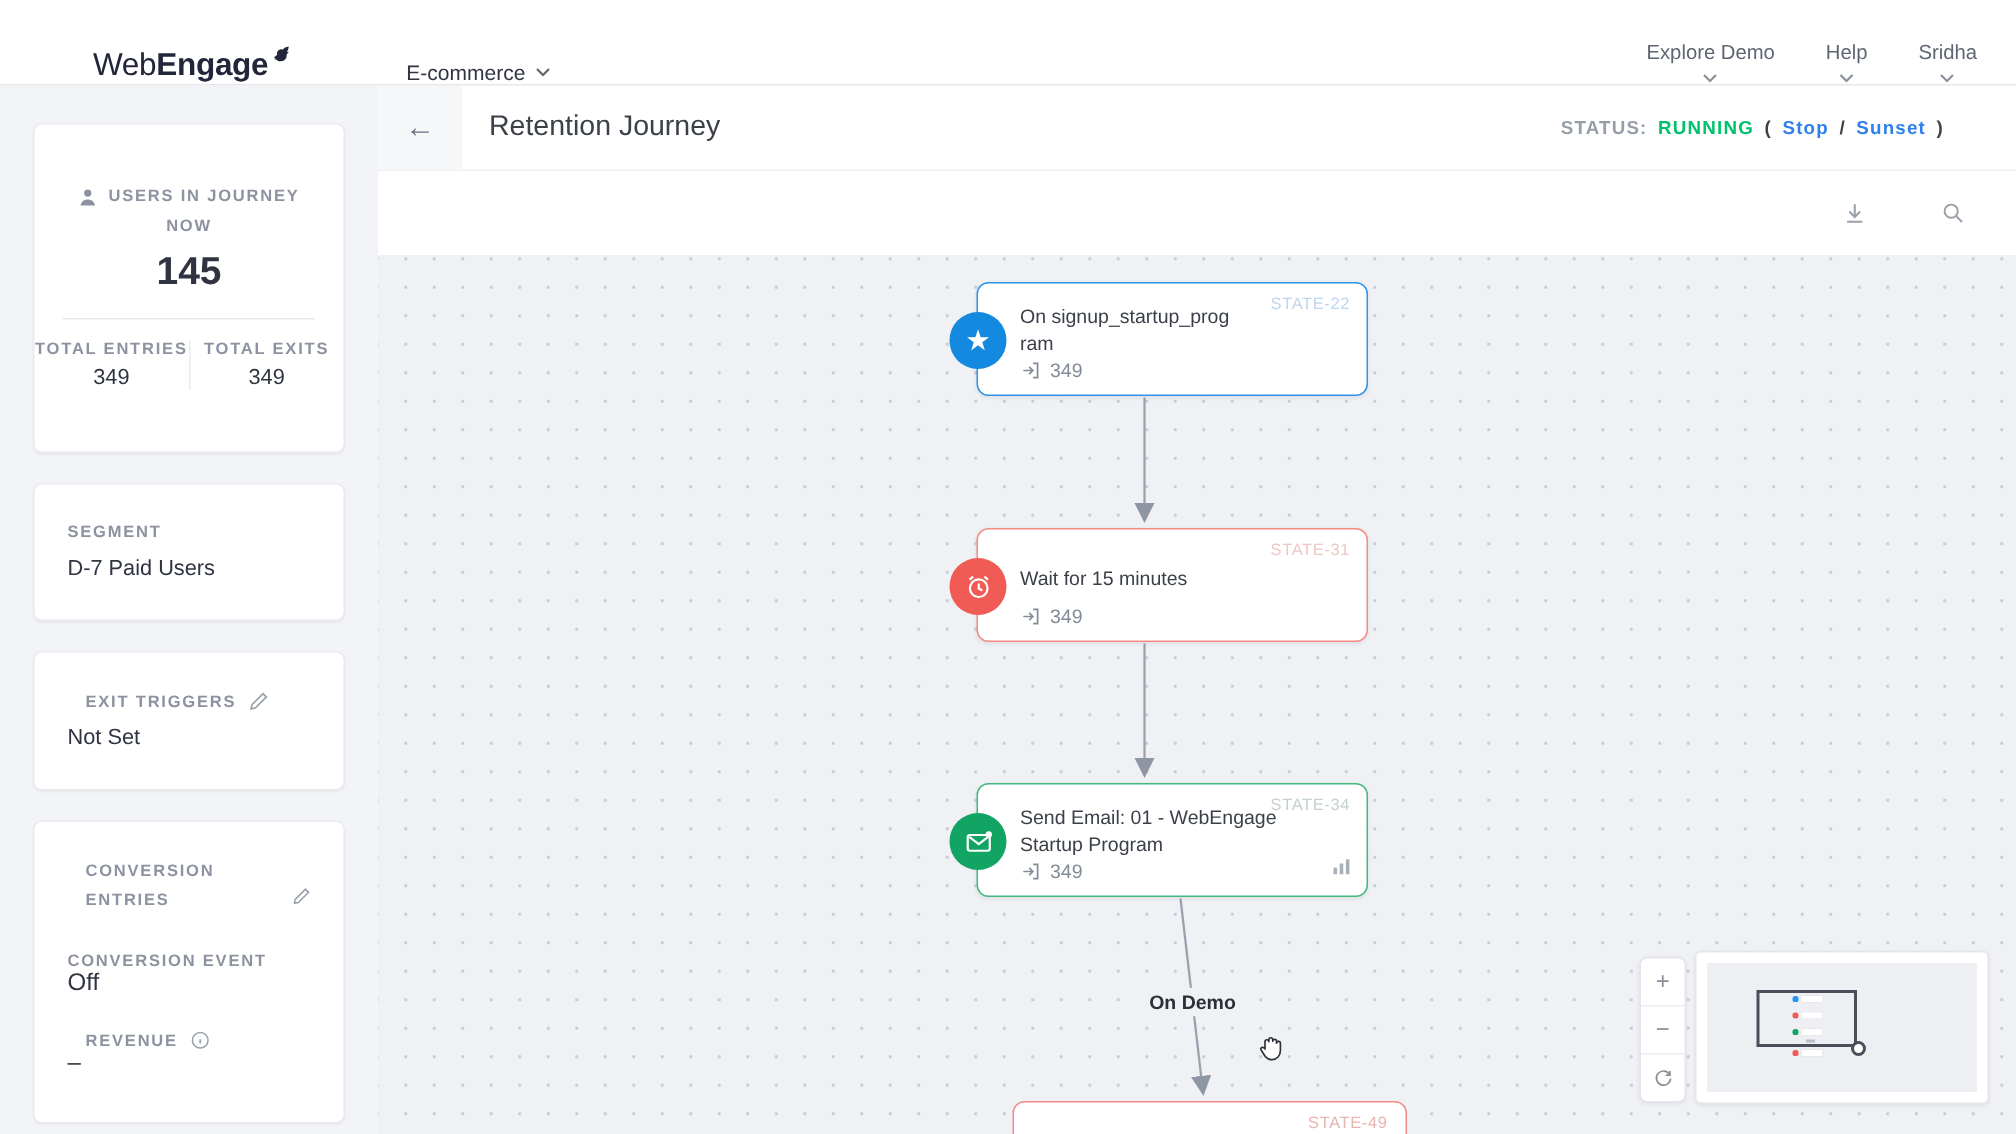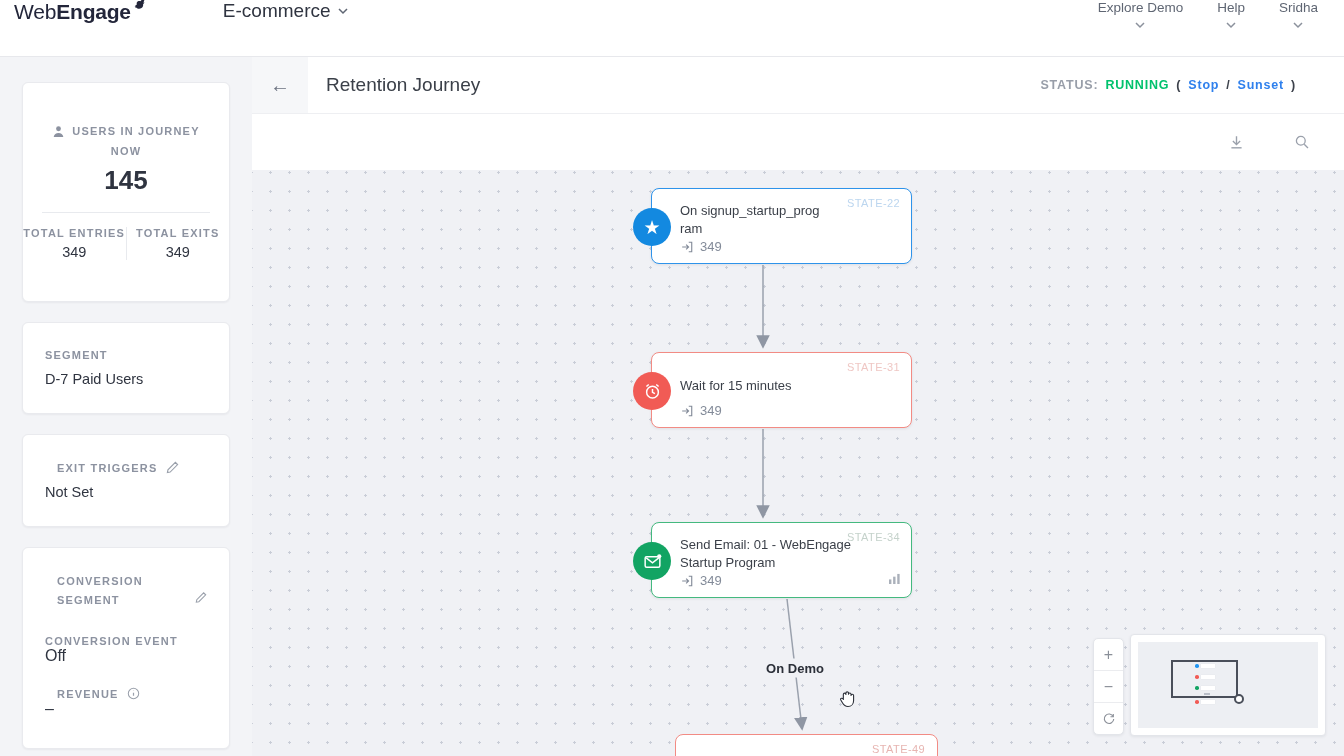--- a/index.html
+++ b/index.html
@@ -1,27 +1,27 @@
 <!DOCTYPE html>
 <html><head>
 <meta charset="utf-8">
 <style>
   * { margin:0; padding:0; box-sizing:border-box; }
   html,body { width:1344px; height:756px; overflow:hidden;
     font-family:"Liberation Sans","DejaVu Sans",sans-serif; background:#f3f4f7; color:#2f3440; }
 
   
   .topnav { position:absolute; left:0; top:0; width:1344px; height:57px; background:#fff;
-    border-bottom:1px solid #e7e8ec; display:flex; align-items:flex-start; z-index:10; }
+    border-bottom:1px solid #e7e8ec; display:flex; align-items:flex-end; z-index:10;padding-left:48px; }
   .logo { display:flex; align-items:flex-start; margin-left:14px; cursor:pointer; }
   .logo-text { font-size:21px; color:#23263a; letter-spacing:-0.2px; }
   .logo-text .light { font-weight:400; }
   .logo-text .bold { font-weight:700; }
   .logo-bird { margin-left:-4px; margin-top:-3px; }
-  .workspace { display:flex; align-items:center; gap:7px; margin-left:76px; font-size:19px;
+  .workspace { display:flex; align-items:center; gap:7px; margin-left:76px; font-size:14px;
     color:#2f3440; font-weight:500; cursor:pointer; }
   .nav-right { margin-left:auto; display:flex; align-items:center; gap:34px; padding-right:26px; }
   .nav-item { display:flex; align-items:center; gap:7px; font-size:13.5px; color:#5f6673; cursor:pointer;flex-direction:column; }
   .chev { width:10px; height:7px; }
 
   
   .sidebar { position:absolute; left:0; top:57px; width:252px; bottom:0; background:#f3f4f7; }
   .card { background:#fff; border:1px solid #e9eaee; border-radius:6px; margin:0 22px 20px 22px;
     box-shadow:0 1px 2px rgba(20,24,40,.05); }
   .card-users { margin-top:25px; height:220px; display:flex; flex-direction:column; align-items:center; justify-content:center; }
@@ -190,21 +190,21 @@
       <span class="side-label">EXIT TRIGGERS</span>
       <svg viewBox="0 0 14 14" width="13" height="13">
           <path d="M1.5 12.5l.6-3 8-8 2.4 2.4-8 8zM10 1.6l2.4 2.4" stroke="#9aa0ab" stroke-width="1.2" fill="none"></path>
         </svg>
     </div>
     <div class="value">Not Set</div>
   </div>
 
   <div class="card card-conv">
     <div class="label-row">
-      <span class="side-label conv-label">CONVERSION SEGMENT</span>
+      <span class="side-label conv-label">CONVERSION ENTRIES</span>
       <svg viewBox="0 0 14 14" width="13" height="13" style="margin-top:14px;">
           <path d="M1.5 12.5l.6-3 8-8 2.4 2.4-8 8zM10 1.6l2.4 2.4" stroke="#9aa0ab" stroke-width="1.2" fill="none"></path>
         </svg>
     </div>
     <div class="gap28"></div>
     <div class="side-label">CONVERSION EVENT</div>
     <div class="value">Off</div>
     <div class="gap24"></div>
     <div class="label-row">
       <span class="side-label">REVENUE</span>

